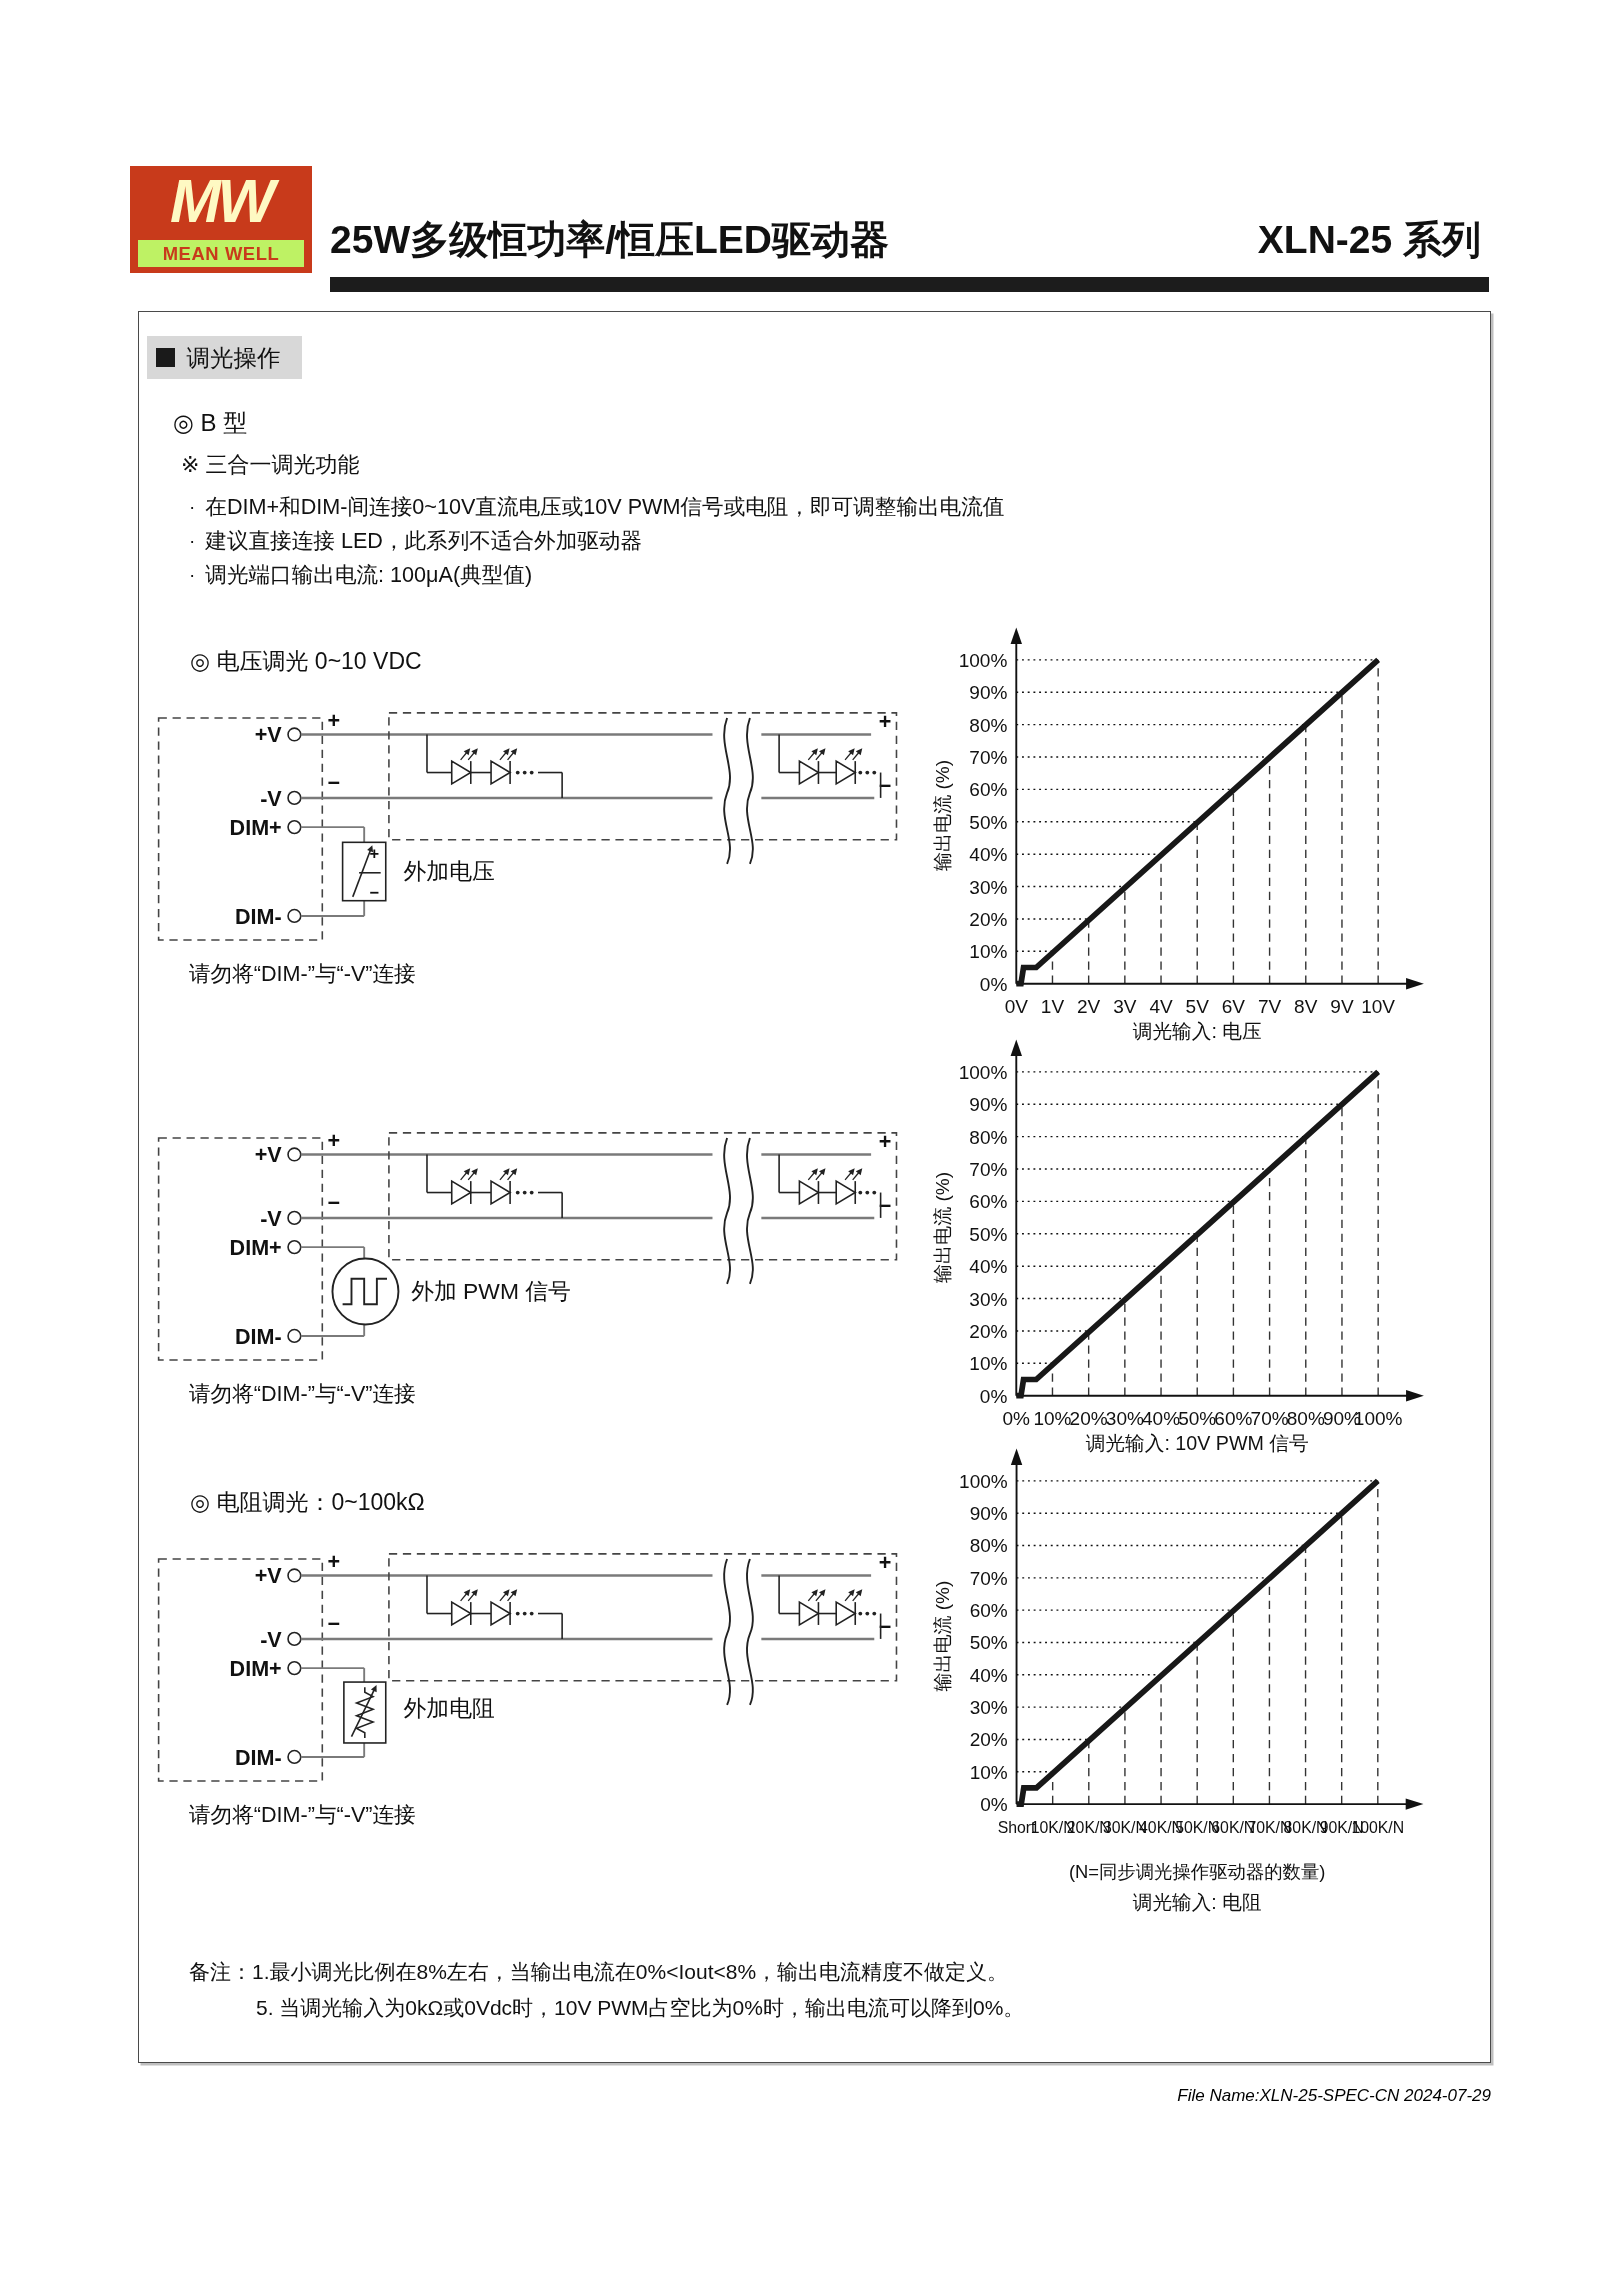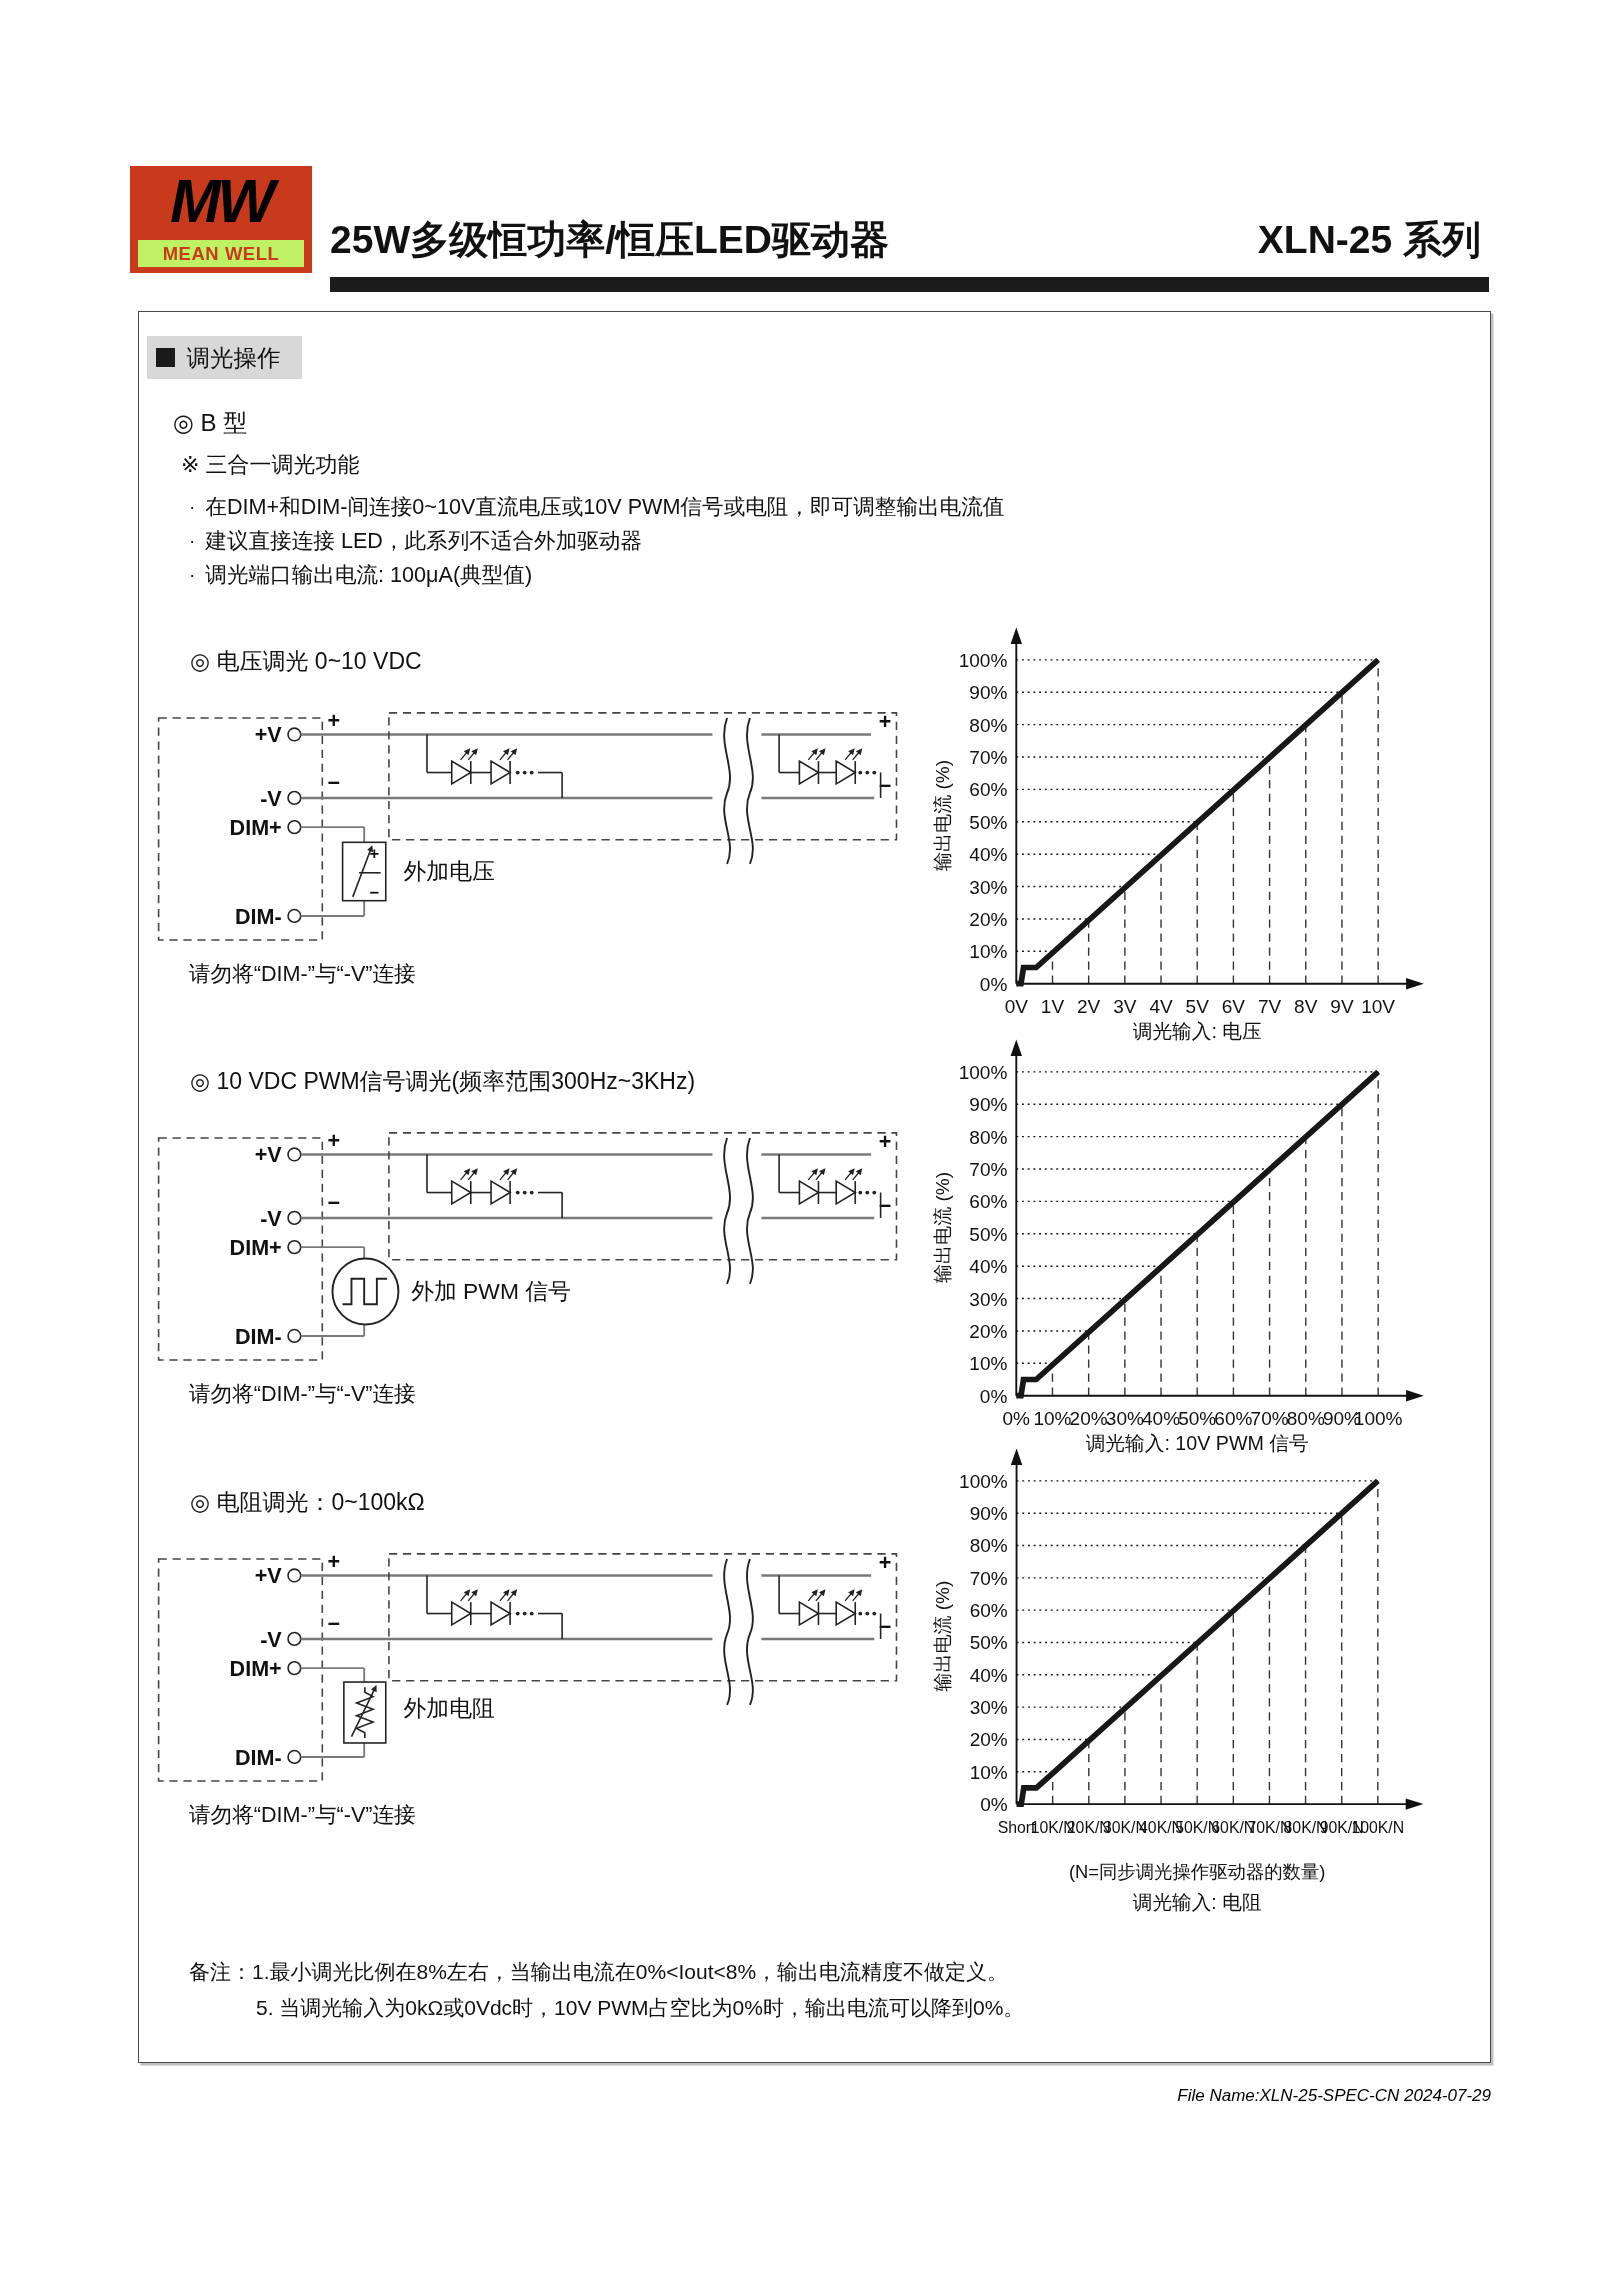--- a/index.html
+++ b/index.html
@@ -3,21 +3,21 @@
 <meta charset="utf-8">
 <style>
   html,body{margin:0;padding:0;background:#e8e8e8;}
   .page{
     position:relative; width:1621px; height:2273px; background:#ffffff;
     font-family:"Liberation Sans","DejaVu Sans",sans-serif; color:#111;
     overflow:hidden; margin:0 auto;
   }
   
   .logo{position:absolute;left:130px;top:166px;width:182px;height:107px;background:#c83a1b;}
-  .logo-mw{color:#000000;font-weight:bold;font-style:italic;font-size:61px;line-height:70px;text-align:center;letter-spacing:-3.2px;}
+  .logo-mw{color:#fef9c3;font-weight:bold;font-style:italic;font-size:61px;line-height:70px;text-align:center;letter-spacing:-3.2px;}
   .logo-name{position:absolute;left:7.6px;right:7.6px;bottom:6.3px;height:27px;background:#bef264;color:#c83a1b;
     font-weight:bold;font-size:18.4px;line-height:27px;text-align:center;letter-spacing:0.6px;}
   .page-title{position:absolute;left:330px;top:213px;font-size:39px;font-weight:bold;white-space:nowrap;}
   .series{position:absolute;right:140px;top:213px;font-size:39px;font-weight:bold;white-space:nowrap;}
   .title-bar{position:absolute;left:330px;top:277px;width:1159px;height:15px;background:#1c1c1c;}
   
   .content-box{position:absolute;left:138px;top:311px;width:1351px;height:1750px;border:1.9px solid #4a4a4a;box-shadow:2.5px 2.5px 0 #bfbfbf;background:#fff;}
   .sec-head{position:absolute;left:147px;top:336px;display:inline-flex;align-items:center;gap:11.4px;
     background:#d8d8d8;padding:5.7px 21.6px 5.7px 9px;font-size:23.5px;}
   .sq{width:19px;height:19px;background:#1a1a1a;display:inline-block;}
@@ -199,21 +199,20 @@
         <text x="549" y="611" font-size="30" text-anchor="middle" font-weight="normal" fill="#111">7V</text>
         <text x="606" y="611" font-size="30" text-anchor="middle" font-weight="normal" fill="#111">8V</text>
         <text x="663" y="611" font-size="30" text-anchor="middle" font-weight="normal" fill="#111">9V</text>
         <text x="720" y="611" font-size="30" text-anchor="middle" font-weight="normal" fill="#111">10V</text>
         <text x="0" y="0" font-size="30" text-anchor="middle" font-weight="normal" fill="#111" transform="translate(44,300) rotate(-90)">输出电流 (%)</text>
         <text x="435" y="650" font-size="31" text-anchor="middle" font-weight="normal" fill="#111">调光输入: 电压</text>
       </svg>
   </section>
 
   <section class="fig fig2">
-    <h3 class="fig-heading">◎ 10 VDC PWM信号调光(频率范围300Hz~3KHz)</h3>
     <svg class="circuit" viewBox="0 0 1190 430">
         <rect x="12" y="14" width="258" height="350" fill="none" stroke="#444" stroke-width="2.5" stroke-dasharray="13,9"></rect>
         <text x="206" y="52" font-size="34" text-anchor="end" font-weight="bold" fill="#111">+V</text>
         <circle cx="226" cy="40" r="10" fill="#fff" stroke="#222" stroke-width="2.5"></circle>
         <text x="206" y="152" font-size="34" text-anchor="end" font-weight="bold" fill="#111">-V</text>
         <circle cx="226" cy="140" r="10" fill="#fff" stroke="#222" stroke-width="2.5"></circle>
         <text x="206" y="198" font-size="34" text-anchor="end" font-weight="bold" fill="#111">DIM+</text>
         <circle cx="226" cy="186" r="10" fill="#fff" stroke="#222" stroke-width="2.5"></circle>
         <text x="206" y="338" font-size="34" text-anchor="end" font-weight="bold" fill="#111">DIM-</text>
         <circle cx="226" cy="326" r="10" fill="#fff" stroke="#222" stroke-width="2.5"></circle>

